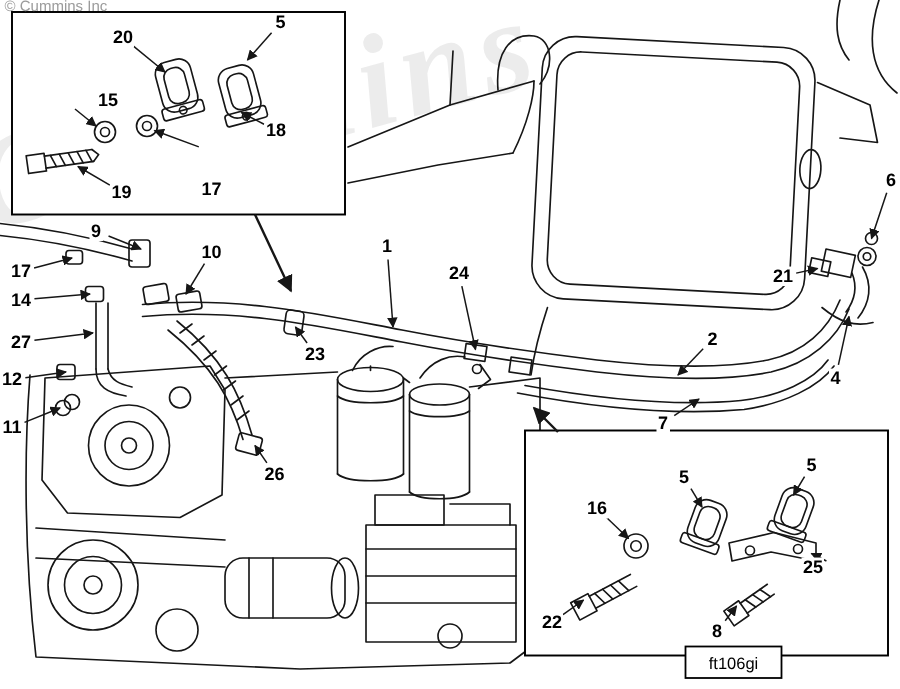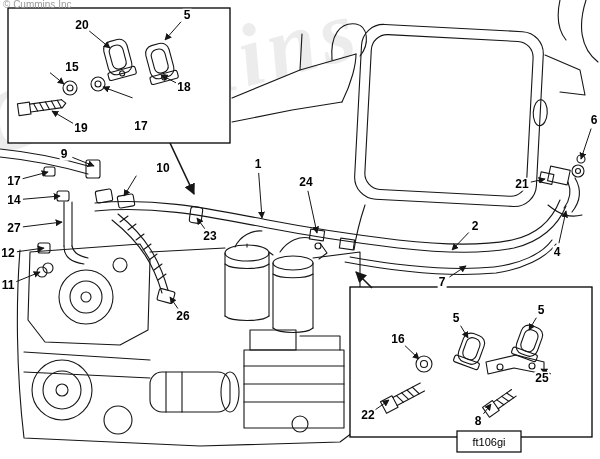--- a/index.html
+++ b/index.html
@@ -262,21 +262,21 @@
   </svg>
 
   <div id="callout-layer">
       <div class="callout" style="left: 82px; top: 25px;">20</div>
       <div class="callout" style="left: 187px; top: 15px;">5</div>
       <div class="callout" style="left: 43px; top: 67px; margin-left: 29px;">15</div>
       <div class="callout" style="left: 141px; top: 101px; margin-top: 25px;">17</div>
       <div class="callout" style="left: 184px; top: 87px;">18</div>
       <div class="callout" style="left: 81px; top: 128px;">19</div>
       <div class="callout" style="left: 64px; top: 154px;">9</div>
-      <div class="callout" style="left: 141px; top: 168px; margin-left: 22px;">10</div>
+      <div class="callout" style="left: 141px; top: 168px;">10</div>
       <div class="callout" style="left: 14px; top: 181px;">17</div>
       <div class="callout" style="left: 14px; top: 200px;">14</div>
       <div class="callout" style="left: 14px; top: 228px;">27</div>
       <div class="callout" style="left: 8px; top: 253px;">12</div>
       <div class="callout" style="left: 8px; top: 285px; text-align: center;">11</div>
       <div class="callout" style="left: 210px; top: 236px;">23</div>
       <div class="callout" style="left: 183px; top: 316px;">26</div>
       <div class="callout" style="left: 258px; top: 164px;">1</div>
       <div class="callout" style="left: 306px; top: 182px;">24</div>
       <div class="callout" style="left: 475px; top: 226px;">2</div>

